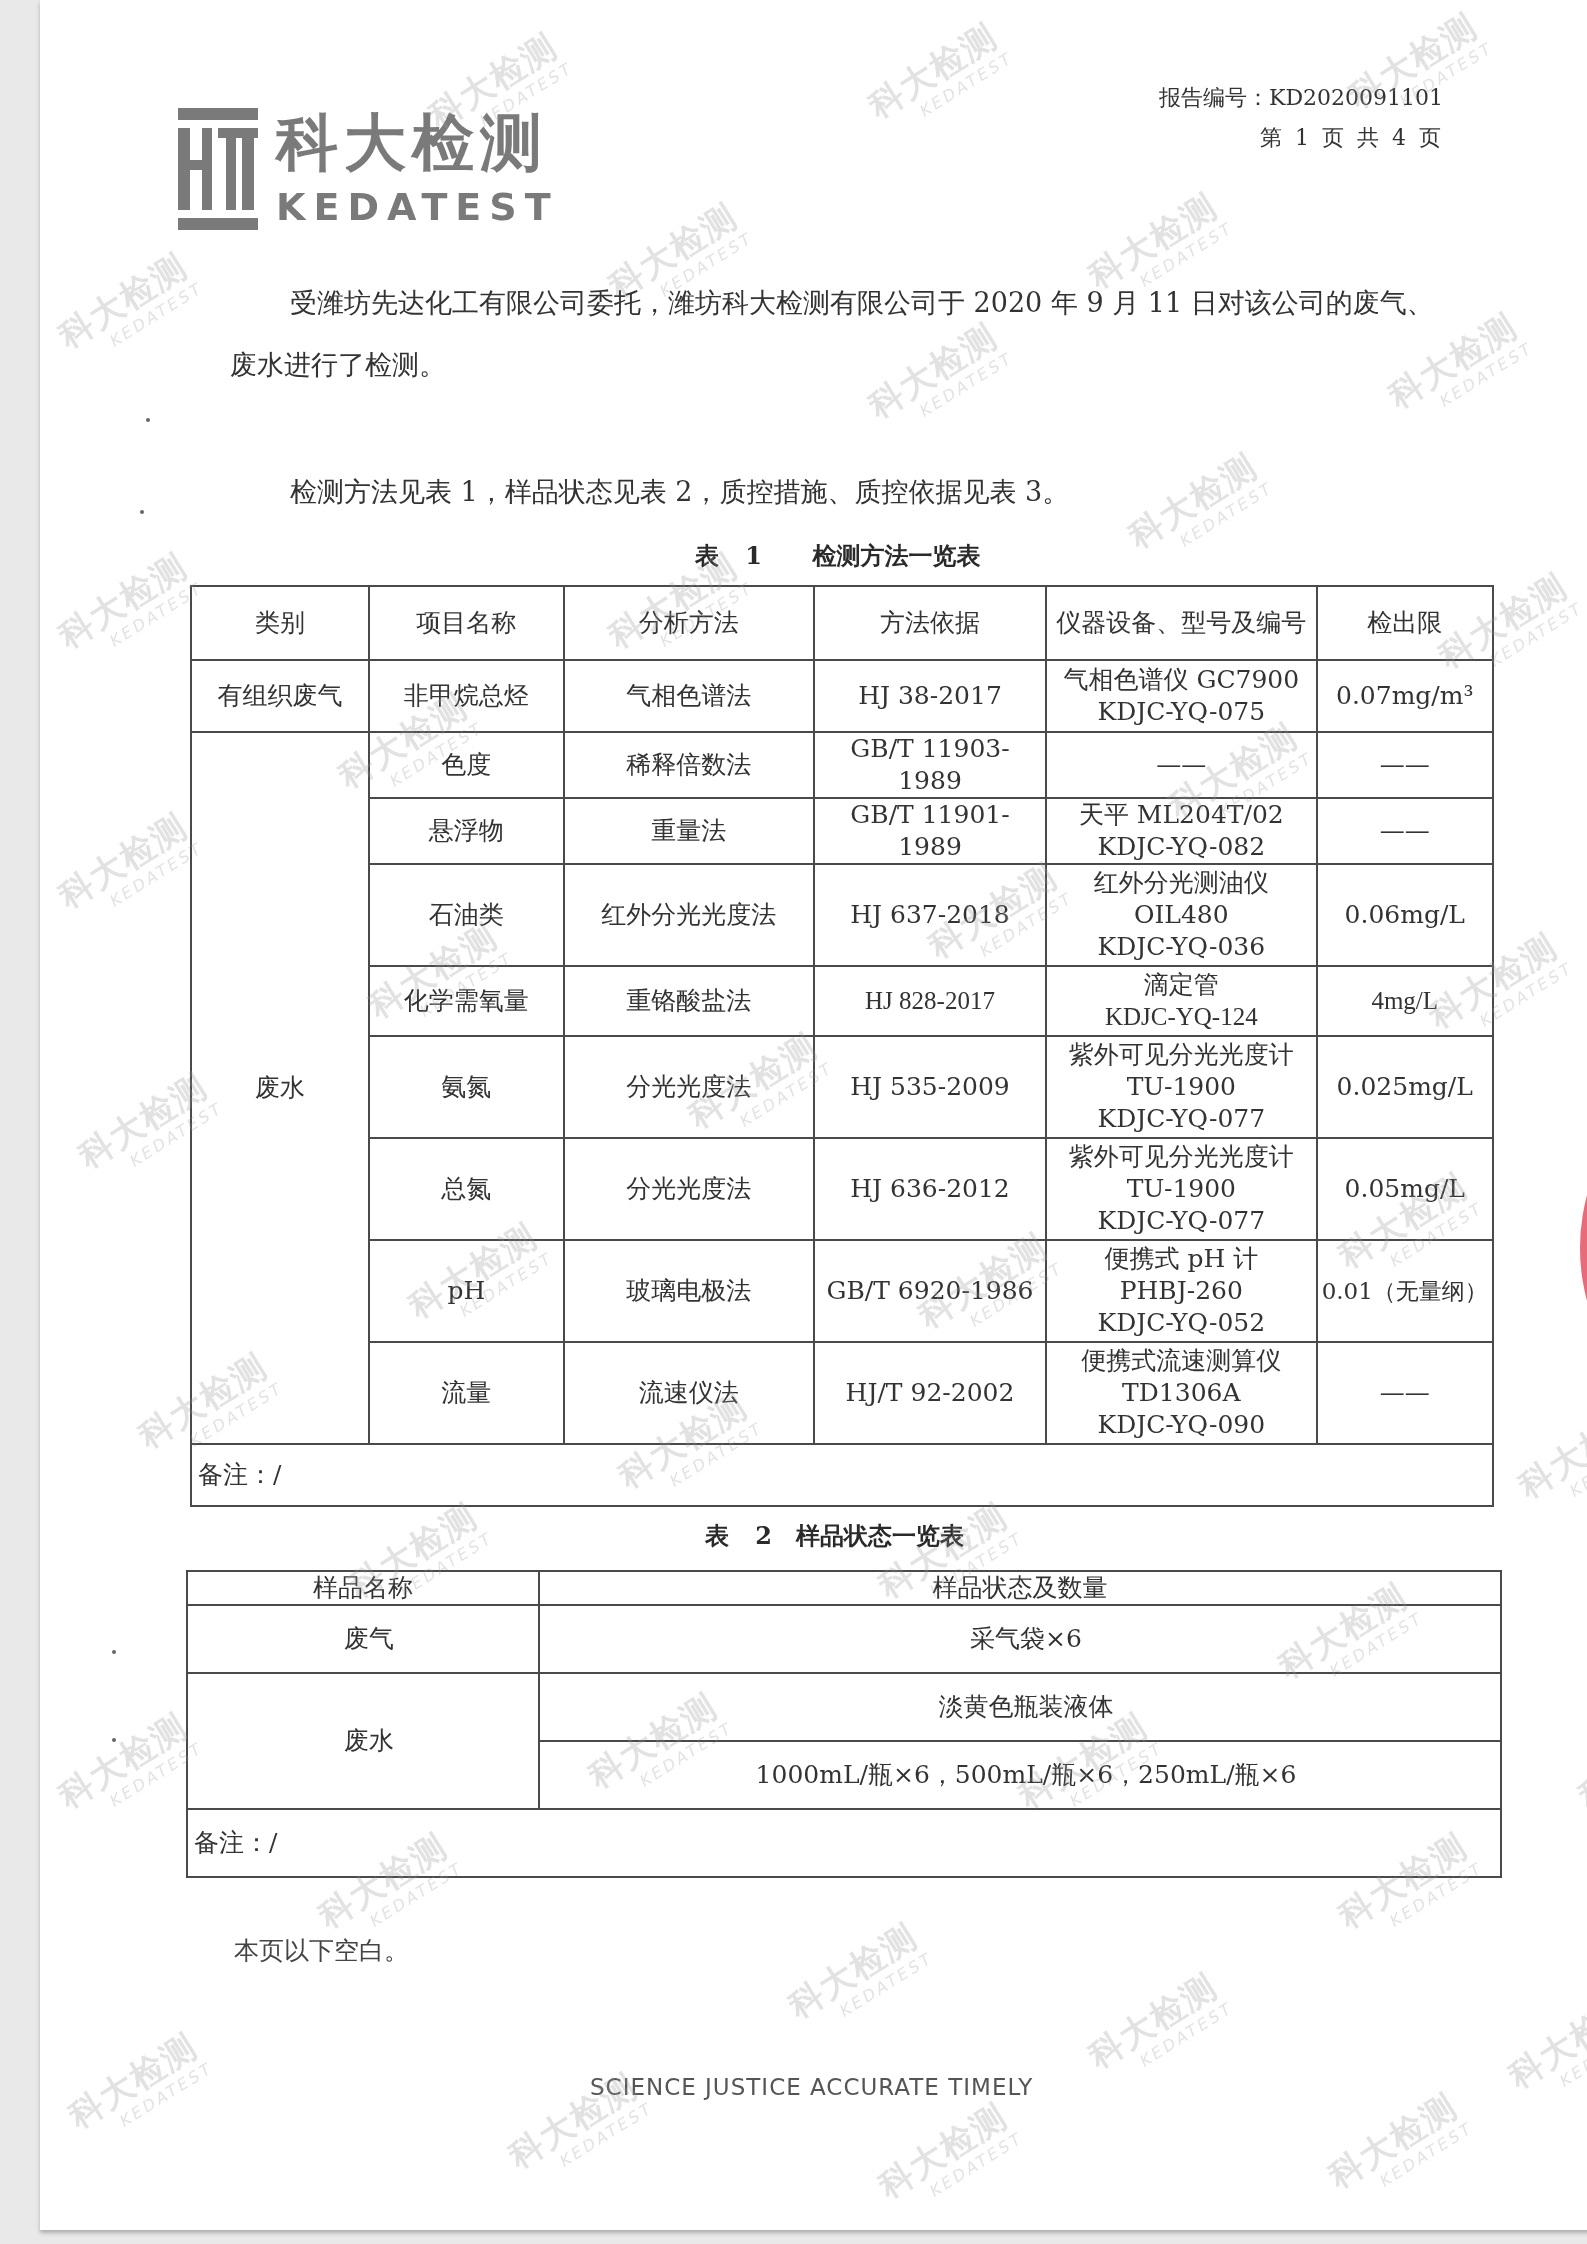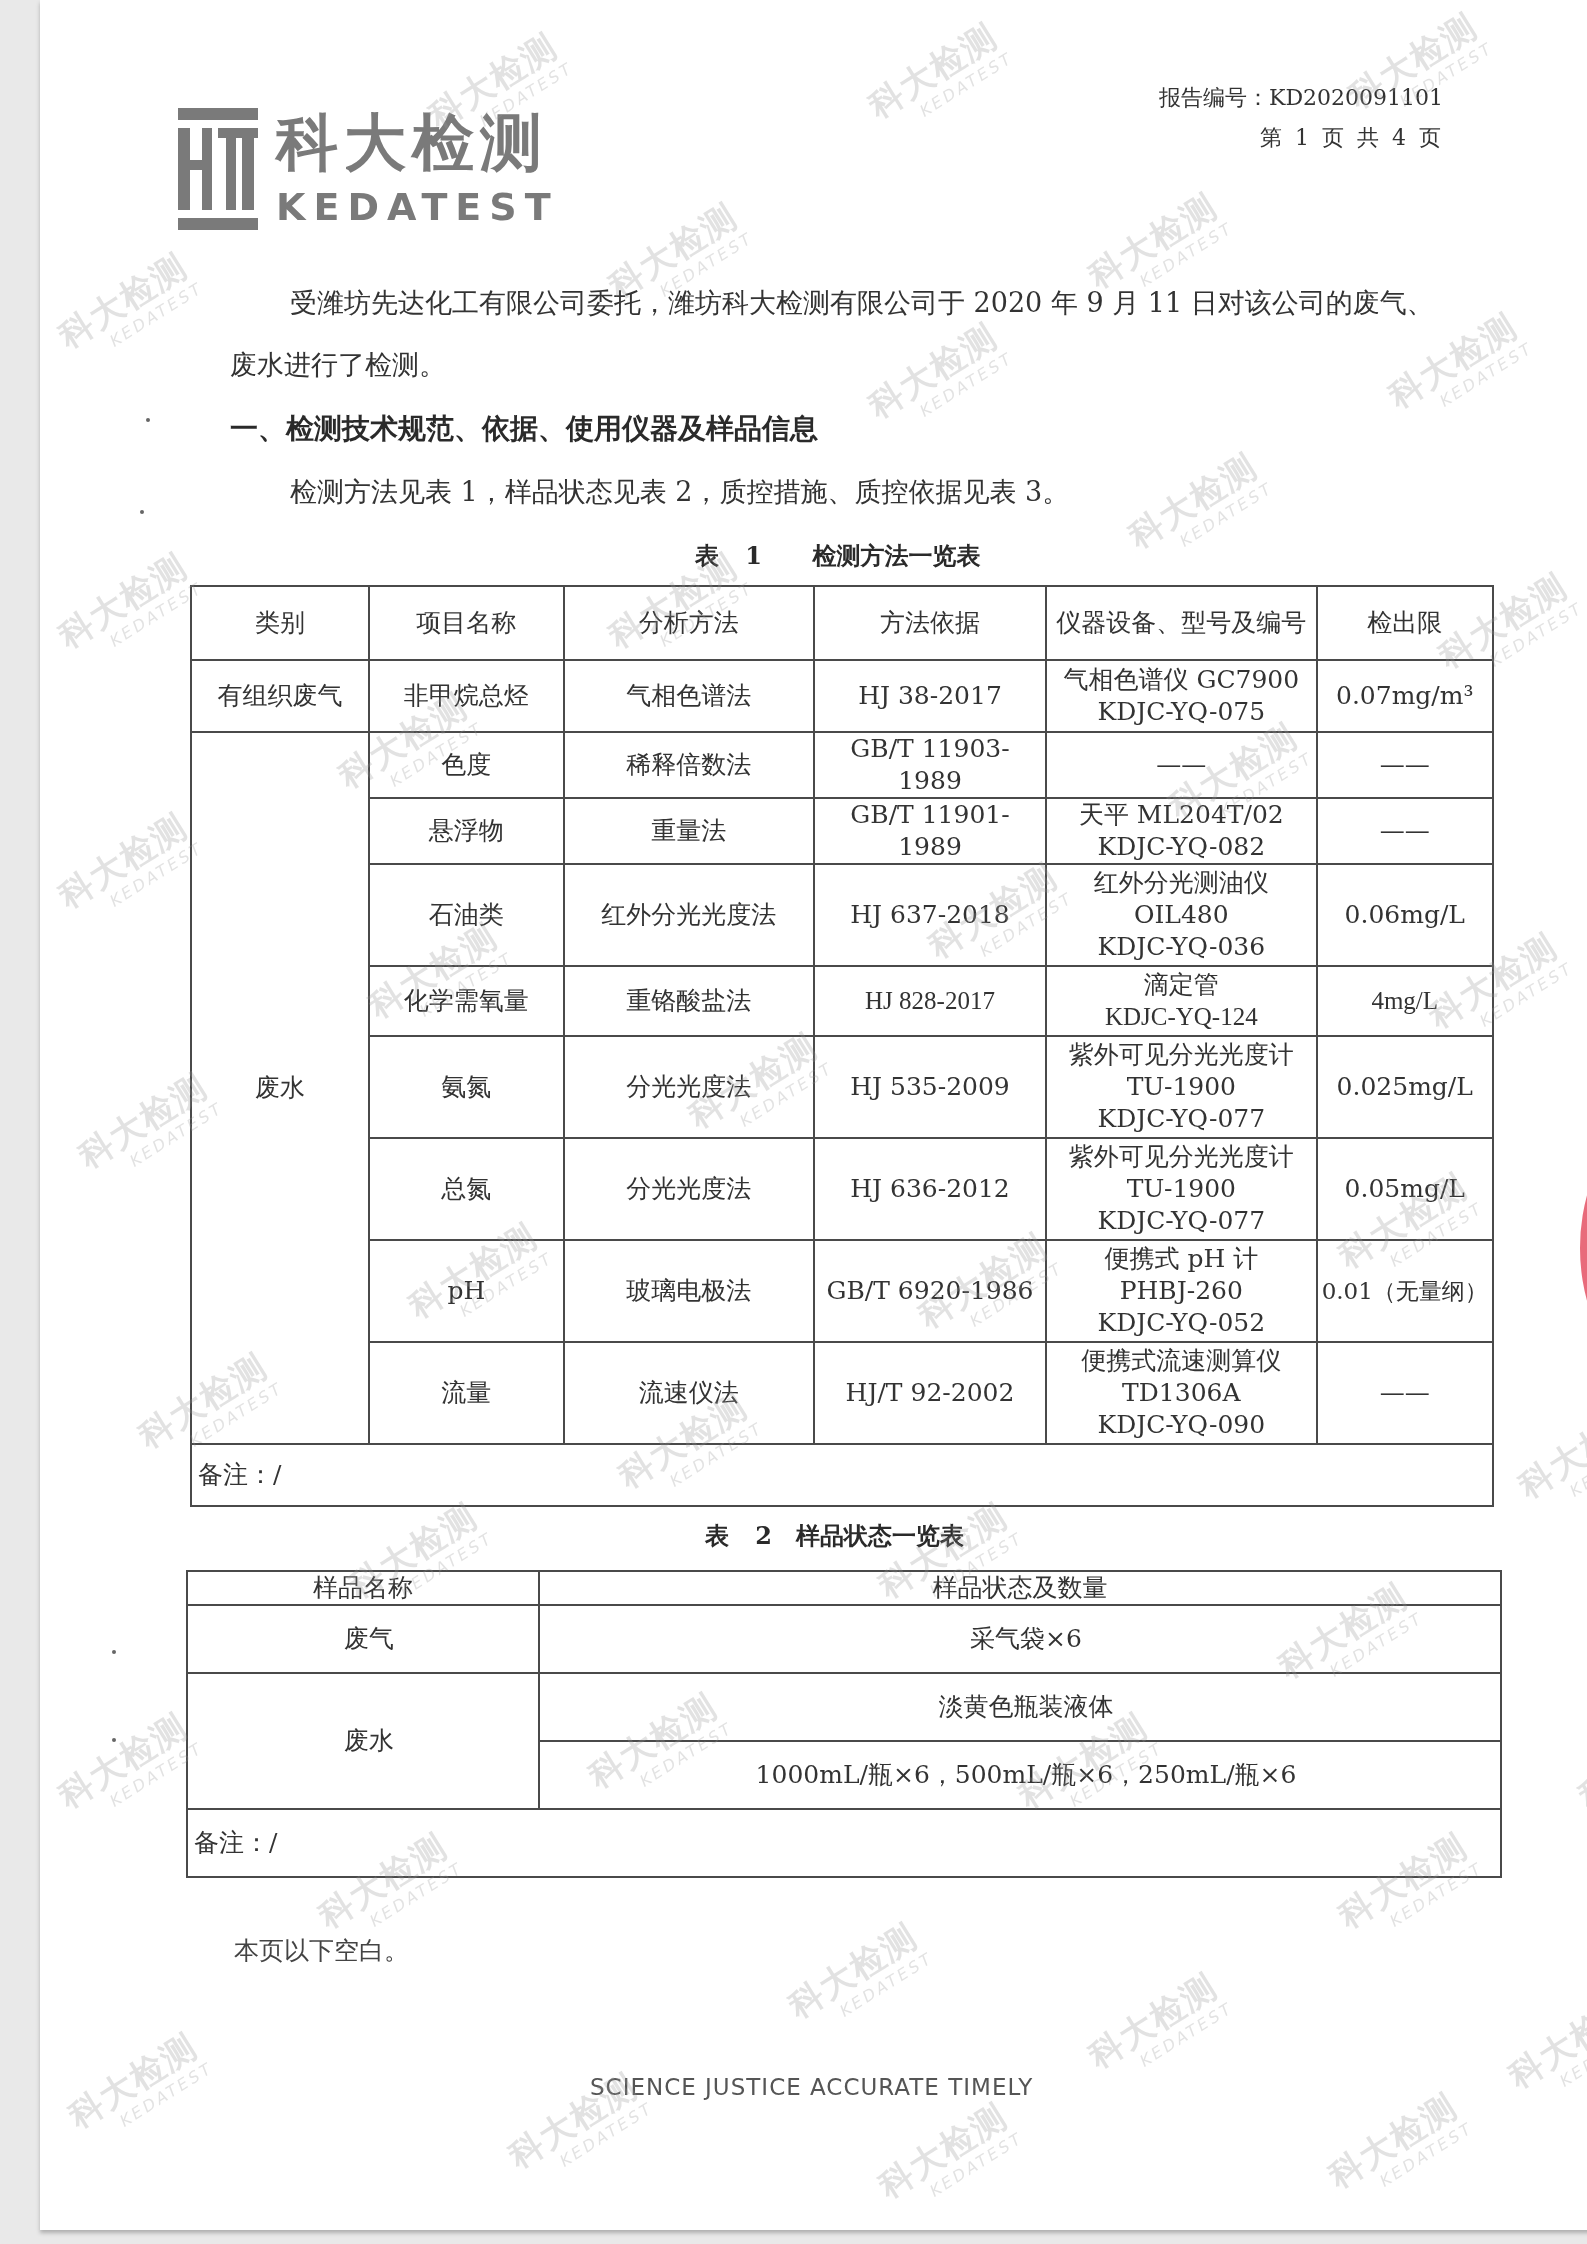--- a/index.html
+++ b/index.html
@@ -94,21 +94,20 @@
     </div>
   </div>
 
   <div class="report-meta">
     <div>报告编号：KD2020091101</div>
     <div class="page-info">第 1 页 共 4 页</div>
   </div>
 
   <div class="para p1" style="left:190px; width:1220px; text-indent:60px; margin-left:0;">受潍坊先达化工有限公司委托，潍坊科大检测有限公司于 2020 年 9 月 11 日对该公司的废气、废水进行了检测。</div>
 
-  <div class="section-title">一、检测技术规范、依据、使用仪器及样品信息</div>
   <div class="para p2">检测方法见表 1，样品状态见表 2，质控措施、质控依据见表 3。</div>
 
   <div class="caption" style="left:655px; top:540px;">表 1　 检测方法一览表</div>
 
   <table class="t1">
     <colgroup>
         <col class="c1">
         <col class="c2">
         <col class="c3">
         <col class="c4">

